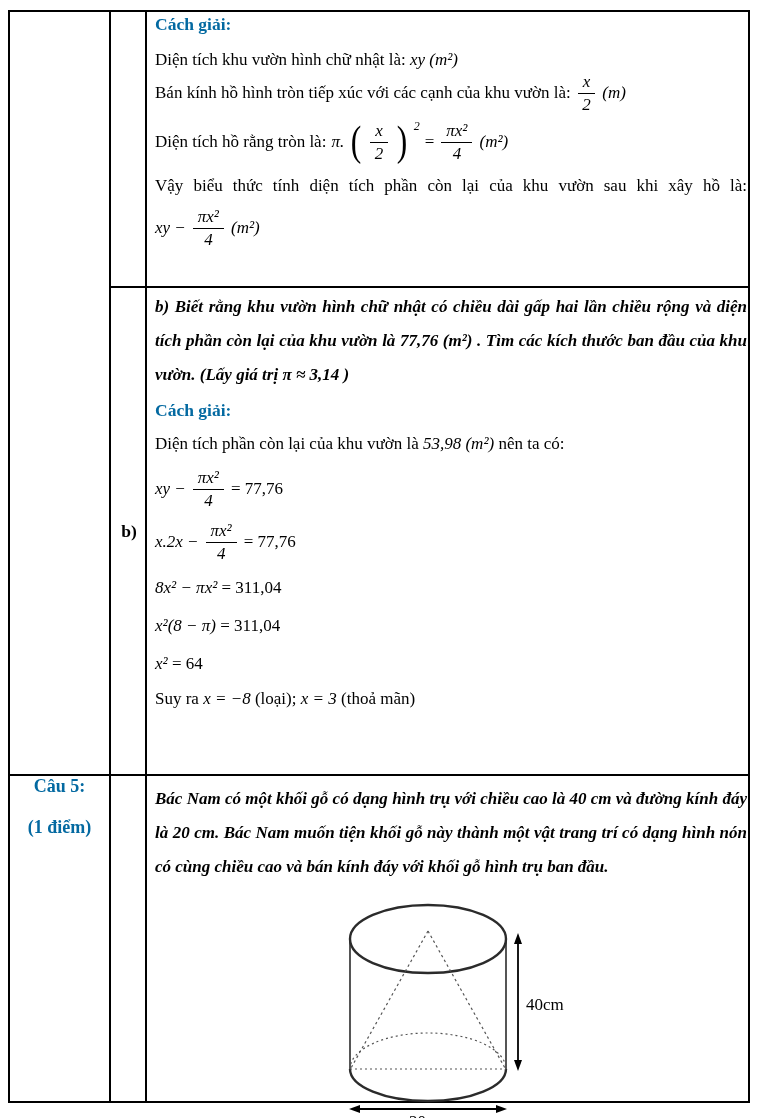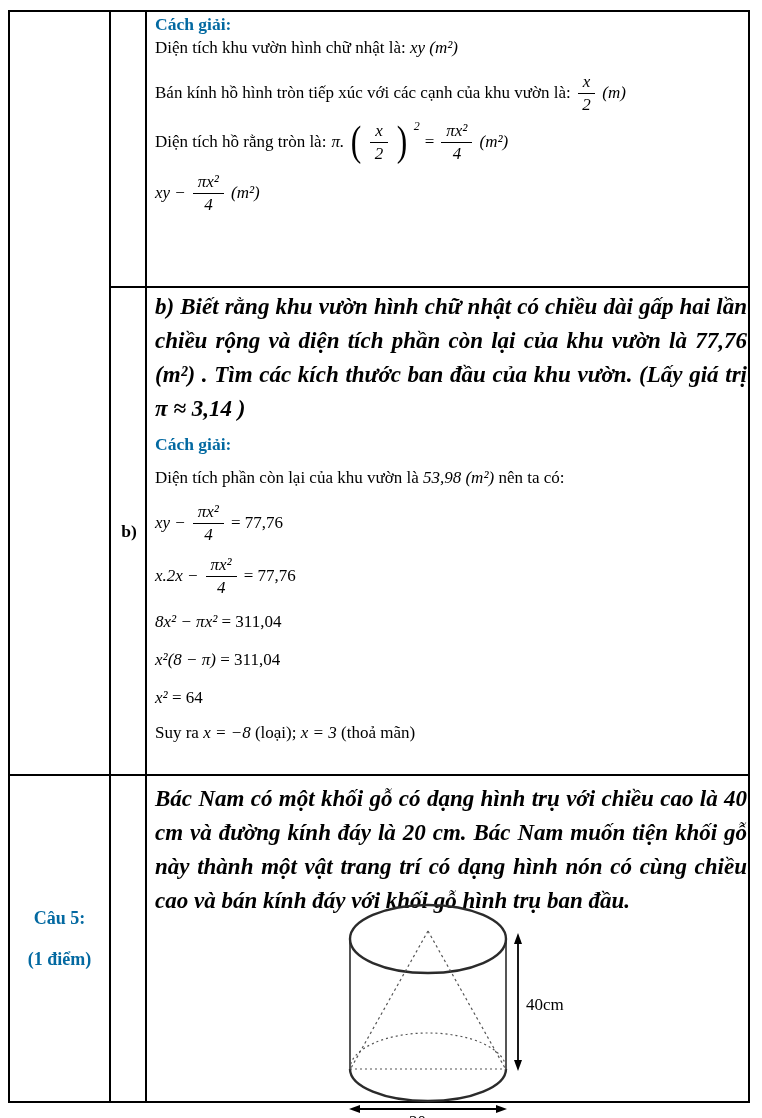--- a/index.html
+++ b/index.html
@@ -13,51 +13,51 @@
   .cell { position:absolute; font-size:17px; color:#000; }
 
   .red-label { color:#0369a1; font-weight:bold; font-size:17.5px; }
 
   
   .cell-a { left:155px; top:12px; width:592px; }
   .cell-a .method { line-height:24px; }
   .p { line-height:24px; }
   .mline { display:flex; align-items:center; gap:5px; flex-wrap:nowrap; }
   .math { font-style:italic; }
-  .p1 { }
-  .p2 { margin-top:12px; }
+  .p1 { margin-top:12px; }
+  .p2 { margin-top:0; }
   .p3 { margin-top:7px; }
   .p4 { margin-top:11px; text-align:justify; text-align-last:justify; line-height:24px; }
   .p5 { margin-top:9px; }
 
   .frac { display:inline-flex; flex-direction:column; align-items:center;
           font-style:italic; line-height:1.15; vertical-align:middle; margin:0 2px; }
   .frac .num { padding:0 5px 1px; border-bottom:1.4px solid #000; }
   .frac .den { padding-top:1px; }
 
   .bigparen { font-size:42px; font-weight:400; font-style:normal; line-height:0.9;
               transform:scaleX(0.75); }
   .pow { font-size:12px; align-self:flex-start; margin-top:-2px; font-style:italic; }
 
   
   .cell-b2 { left:111px; top:288px; width:36px; height:486px;
              display:flex; align-items:center; justify-content:center;
              font-weight:bold; font-size:17.5px; }
   .cell-b { left:155px; top:290px; width:592px; }
-  .statement { font-weight:bold; font-style:italic; font-size:23px;
+  .statement { font-weight:bold; font-style:italic; font-size:17px;
                line-height:34px; text-align:justify; }
   .cell-b .method { margin-top:6px; line-height:24px; }
   .sol { margin-top:9px; line-height:26px; }
   .eqfrac { margin-top:11px; }
   .eqline { margin-top:12px; line-height:26px; }
   .concl { margin-top:7px; line-height:26px; }
 
   
   .cell-c1 { left:10px; top:776px; width:99px; height:325px;
-             display:flex; flex-direction:column; align-items:center; justify-content:center;
+             display:flex; flex-direction:column; align-items:center; 
              gap:20px; text-align:center; }
   .cell-c1 .red-label { font-size:18px; }
   .cell-c { left:155px; top:782px; width:592px; }
   .figure-wrap { position:absolute; left:345px; top:896px; width:270px; height:234px; }
   svg text { font-family:"Liberation Serif", serif; }
 </style>
 </head>
 <body>
 
 <div class="page">
@@ -100,20 +100,21 @@
       <span class="bigparen">)</span>
       <span class="pow">2</span>
       <span>=</span>
       <span class="frac">
         <span class="num">πx²</span>
         <span class="den">4</span>
       </span>
       <span class="math">(m²)</span>
     </div>
 
+    <div class="p p4">Vậy biểu thức tính diện tích phần còn lại của khu vườn sau khi xây hồ là:</div>
 
     <div class="mline p5">
       <span class="math">xy −</span>
       <span class="frac">
         <span class="num">πx²</span>
         <span class="den">4</span>
       </span>
       <span class="math">(m²)</span>
     </div>
   </div>

